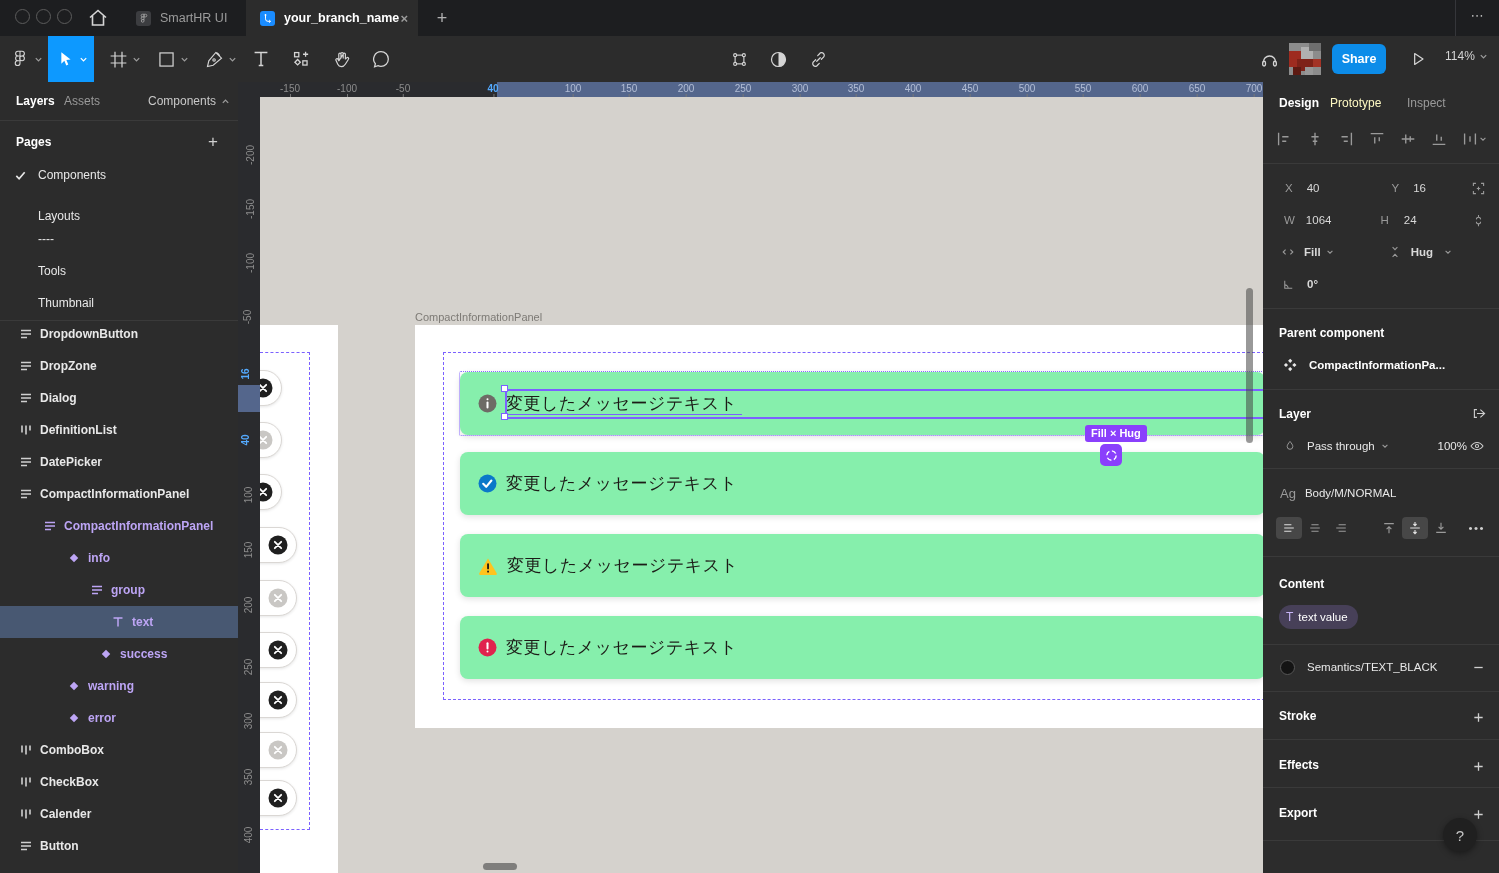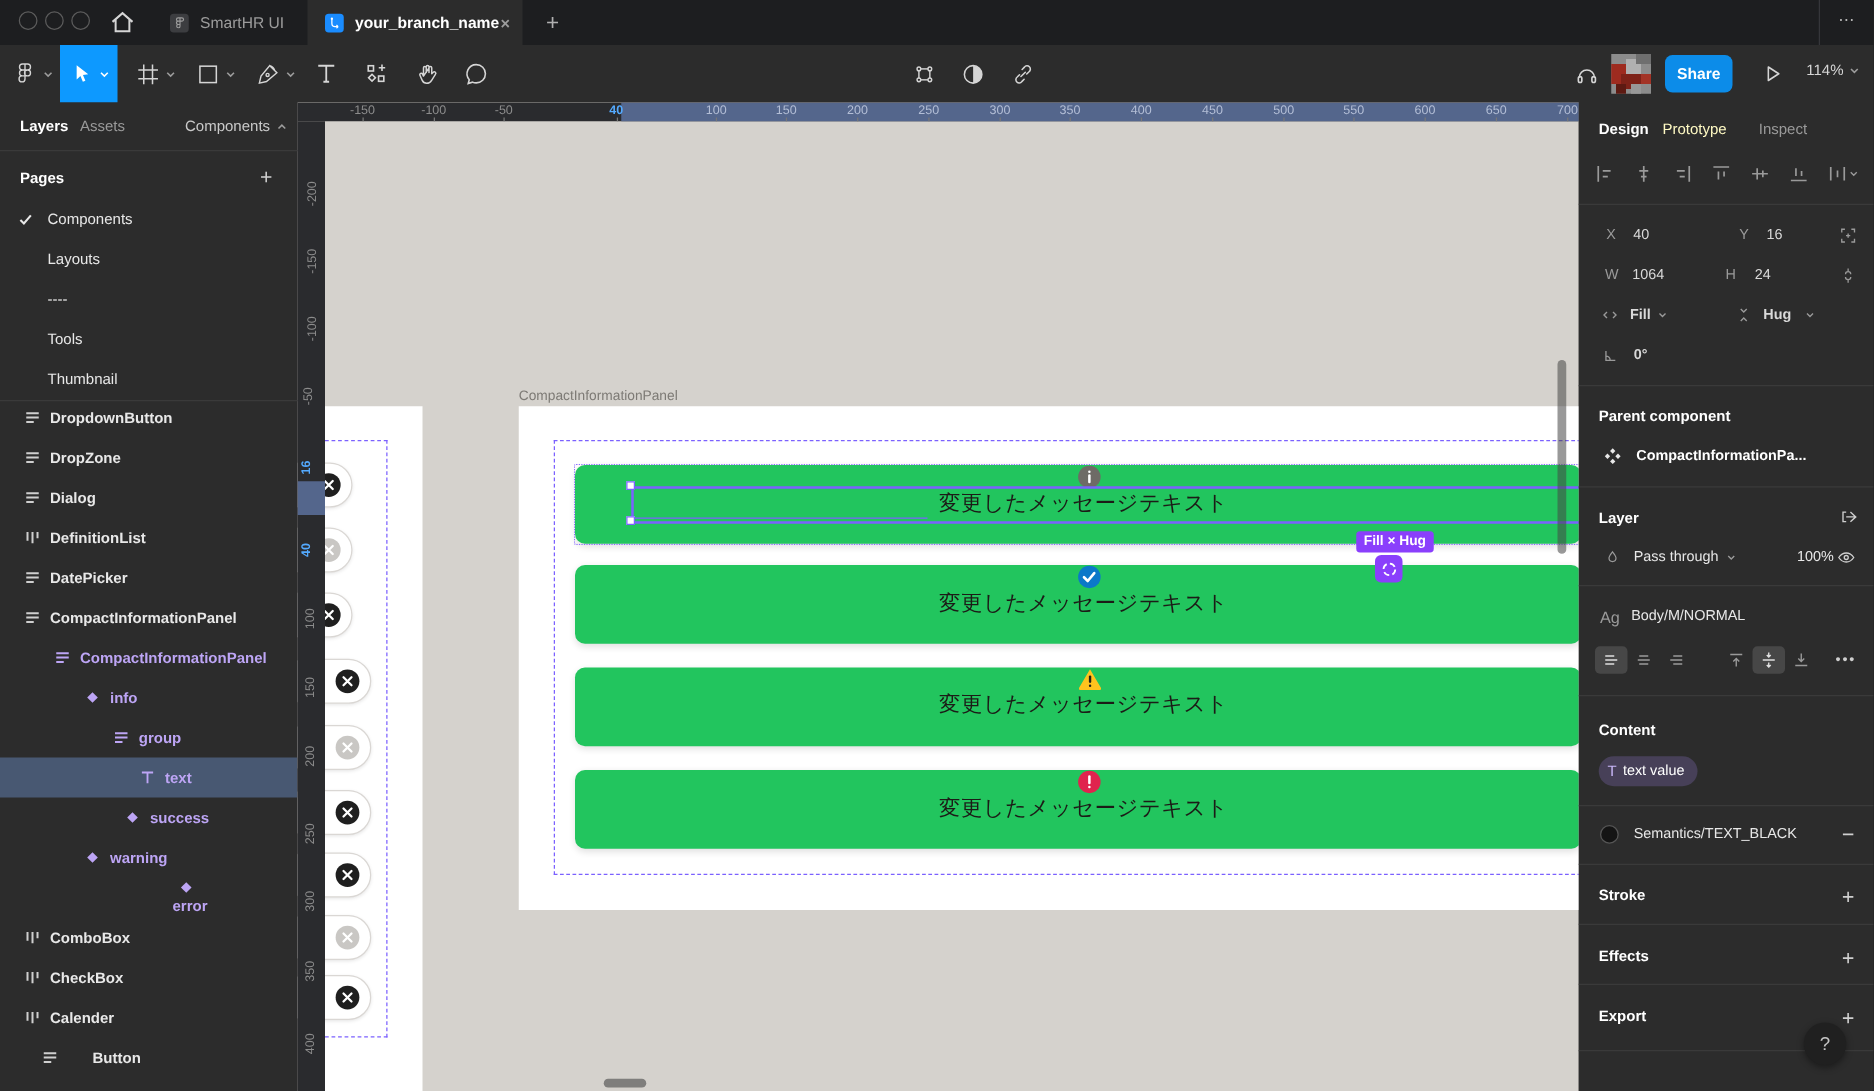--- a/index.html
+++ b/index.html
@@ -62,22 +62,22 @@
   .vruler .hl { position:absolute; left:0; top:288px; width:22px; height:27px; background:#54668c; }
   .vtick { position:absolute; left:2px; transform:translateY(-50%) rotate(-90deg); font-size:10px; color:#8c8c8c; }
   .vtick.accent { color:#54aaff; font-weight:bold; }
 
   .frame-label { position:absolute; font-size:11px; color:#7d7a75; }
   .left-frame { position:absolute; left:22px; top:243px; width:78px; height:548px; background:#fff; }
   .pill { position:absolute; background:#fff; border:1px solid #dad7d4; border-radius:18px; height:36px;
     box-shadow:0 1px 3px rgba(0,0,0,.10); }
   .main-frame { position:absolute; left:177px; top:243px; width:850px; height:403px; background:#fff; }
   .dash-rect { position:absolute; border:1.4px dashed #7b61ff; }
-  .card { position:absolute; left:222px; width:805px; height:63px; background:#22c55e; border-radius:8px;
-    box-shadow:0 2px 6px rgba(0,0,0,.12); display:flex; align-items:center;flex-direction:column; }
+  .card { position:absolute; left:222px; width:805px; height:63px; background:#86efac; border-radius:8px;
+    box-shadow:0 2px 6px rgba(0,0,0,.12); display:flex; align-items:center; }
   .card .cicon { margin-left:18px; flex:none; }
   .card .ctext { margin-left:9px; font-size:17px; color:#1c1b17; letter-spacing:.5px; }
   .sel-dotted { position:absolute; left:221px; top:289px; width:807px; height:65px; border:1.5px dotted #8a6cff; border-radius:2px; pointer-events:none; }
   .sel-line { position:absolute; background:#7b61ff; height:1.5px; pointer-events:none; }
   .sel-vline { position:absolute; background:#7b61ff; width:1.5px; pointer-events:none; }
   .handle { position:absolute; width:7px; height:7px; background:#fff; border:1.4px solid #7b61ff; }
   .fillhug-badge { position:absolute; left:847px; top:343px; height:17px; padding:0 6px; background:#8a3ffc; color:#fff;
     font-size:11px; font-weight:bold; border-radius:3px; line-height:17px; z-index:9; }
   .al-chip { position:absolute; left:862px; top:362px; width:22px; height:22px; background:#8a3ffc; border-radius:5px;
     display:flex; align-items:center; justify-content:center; z-index:9; }
@@ -273,21 +273,21 @@
     <div class="lp-plus">+</div>
     <div id="pages-list">
         <div class="page-row" style="top: 77px;">
           <span class="pr-check">
             <svg viewBox="0 0 14 14" width="13" height="13" fill="none" stroke="#e8e8e8" stroke-width="1.8">
               <path d="M2.5 7.5l3 3 6-7"></path>
             </svg>
           </span>
           <span class="pr-label">Components</span>
         </div>
-        <div class="page-row" style="top: 109px;">
+        <div class="page-row" style="top: 109px; align-items: flex-end;">
           <span class="pr-check"></span>
           <span class="pr-label">Layouts</span>
         </div>
         <div class="page-row" style="top: 141px;">
           <span class="pr-check"></span>
           <span class="pr-label">----</span>
         </div>
         <div class="page-row" style="top: 173px;">
           <span class="pr-check"></span>
           <span class="pr-label">Tools</span>
@@ -388,21 +388,21 @@
           <span>success</span>
         </div>
         <div class="lrow purple" style="top: 349px; padding-left: 66px;">
           <span class="licon">
             <svg viewBox="0 0 16 16" width="16" height="16" fill="#bda5f5">
               <rect x="5" y="5" width="6" height="6" transform="rotate(45 8 8)"></rect>
             </svg>
           </span>
           <span>warning</span>
         </div>
-        <div class="lrow purple" style="top: 381px; padding-left: 66px; flex-direction: column;">
+        <div class="lrow purple" style="top: 381px; padding-left: 66px;">
           <span class="licon">
             <svg viewBox="0 0 16 16" width="16" height="16" fill="#bda5f5">
               <rect x="5" y="5" width="6" height="6" transform="rotate(45 8 8)"></rect>
             </svg>
           </span>
           <span>error</span>
         </div>
         <div class="lrow" style="top: 413px; padding-left: 18px;">
           <span class="licon">
             <svg viewBox="0 0 16 16" width="16" height="16" fill="none" stroke="#cfcfcf" stroke-width="1.6">
@@ -420,21 +420,21 @@
           <span>CheckBox</span>
         </div>
         <div class="lrow" style="top: 477px; padding-left: 18px;">
           <span class="licon">
             <svg viewBox="0 0 16 16" width="16" height="16" fill="none" stroke="#cfcfcf" stroke-width="1.6">
               <path d="M4 3.5v7M8 3.5v9M12 3.5v5"></path>
             </svg>
           </span>
           <span>Calender</span>
         </div>
-        <div class="lrow" style="top: 509px; padding-left: 32px; gap: 20px;">
+        <div class="lrow" style="top: 509px; padding-left: 18px;">
           <span class="licon">
             <svg viewBox="0 0 16 16" width="16" height="16" fill="none" stroke="#cfcfcf" stroke-width="1.6">
               <path d="M3 4.5h10M3 8h10M3 11.5h6"></path>
             </svg>
           </span>
           <span>Button</span>
         </div>
       </div>
   </aside>
 

